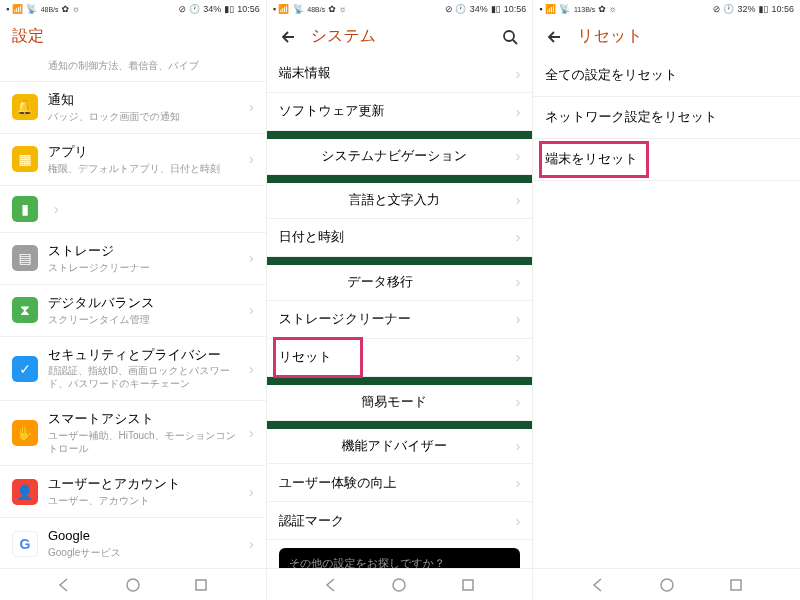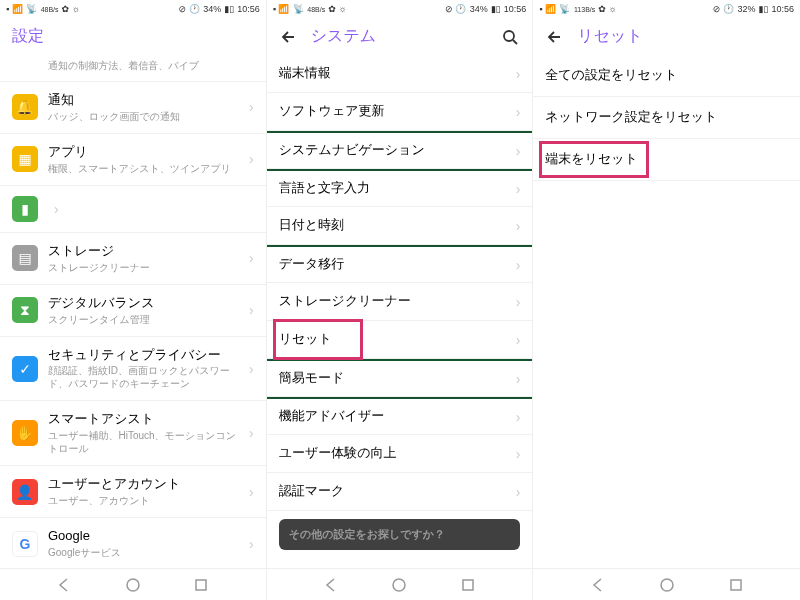--- a/index.html
+++ b/index.html
@@ -4,35 +4,35 @@
 <style>
 * { margin: 0; padding: 0; box-sizing: border-box; }
 body { font-family: -apple-system, "Hiragino Sans", sans-serif; background: #fff; width: 800px; height: 600px; overflow: hidden; }
 .screens { display: flex; width: 800px; height: 600px; }
 .screen { width: 266.66px; height: 600px; border-right: 1px solid #eee; display: flex; flex-direction: column; overflow: hidden; position: relative; }
 .screen:last-child { border-right: none; }
 .status-bar { height: 18px; display: flex; justify-content: space-between; align-items: center; padding: 0 6px; font-size: 9px; color: #333; }
 .status-left, .status-right { display: flex; align-items: center; gap: 3px; }
 .status-left span, .status-right span { display: inline-flex; align-items: center; }
 .header { padding: 8px 12px; display: flex; align-items: center; gap: 12px; }
-.header-title { font-size: 16px; font-weight: 500; color: #8b5cf6; flex: 1; }
+.header-title { font-size: 16px; font-weight: 500; color: #c2410c; flex: 1; }
 .header-icon { width: 20px; height: 20px; display: flex; align-items: center; justify-content: center; color: #333; }
 .list { flex: 1; overflow-y: hidden; }
 .item { display: flex; align-items: center; padding: 10px 12px; border-bottom: 1px solid #f0f0f0; min-height: 44px; position: relative; }
-.item.group-gap { border-top: 2px solid #14532d; }
+.item.group-gap { border-top: 8px solid #14532d; text-align: center; }
 .icon-box { width: 26px; height: 26px; border-radius: 5px; display: flex; align-items: center; justify-content: center; margin-right: 10px; flex-shrink: 0; color: #fff; font-size: 14px; }
 .item-body { flex: 1; min-width: 0; }
 .item-title { font-size: 13px; color: #000; line-height: 1.3; }
 .item-sub { font-size: 10px; color: #999; line-height: 1.3; margin-top: 1px; }
 .chev { color: #ccc; font-size: 14px; margin-left: 6px; flex-shrink: 0; }
 .highlight { position: absolute; border: 3px solid #d6336c; pointer-events: none; z-index: 10; }
 .nav-bar { height: 32px; display: flex; justify-content: space-around; align-items: center; border-top: 1px solid #eee; padding: 0 30px; }
 .nav-btn { width: 22px; height: 22px; display: flex; align-items: center; justify-content: center; color: #999; }
 .partial { padding: 4px 12px 8px 48px; font-size: 10px; color: #999; border-bottom: 1px solid #f0f0f0; }
-.hint-box { margin: 8px 12px; padding: 8px 10px; background: #404040; border-radius: 6px; font-size: 11px; color: #999; font-weight: bold; }
+.hint-box { margin: 8px 12px; padding: 8px 10px; background: #000000; border-radius: 6px; font-size: 11px; color: #999; }
 svg { display: block; }
 .speed { font-size: 7px; line-height: 1; }
 </style>
 </head>
 <body>
 
 <div class="screens">
 
 <div class="screen">
   <div class="status-bar">
@@ -65,21 +65,21 @@
           <div class="item-body">
             <div class="item-title">通知</div>
             <div class="item-sub">バッジ、ロック画面での通知</div>
           </div>
           <div class="chev">›</div>
         </div>
         <div class="item">
           <div class="icon-box" style="background: rgb(245, 184, 0);">▦</div>
           <div class="item-body">
             <div class="item-title">アプリ</div>
-            <div class="item-sub">権限、スマートアシスト、ツインアプリ</div>
+            <div class="item-sub">権限、デフォルトアプリ、日付と時刻</div>
           </div>
           <div class="chev">›</div>
         </div>
         <div class="item">
           <div class="icon-box" style="background: rgb(76, 175, 80);">▮</div>
           <div class="chev">›</div>
         </div>
         <div class="item">
           <div class="icon-box" style="background: rgb(158, 158, 158);">▤</div>
           <div class="item-body">

